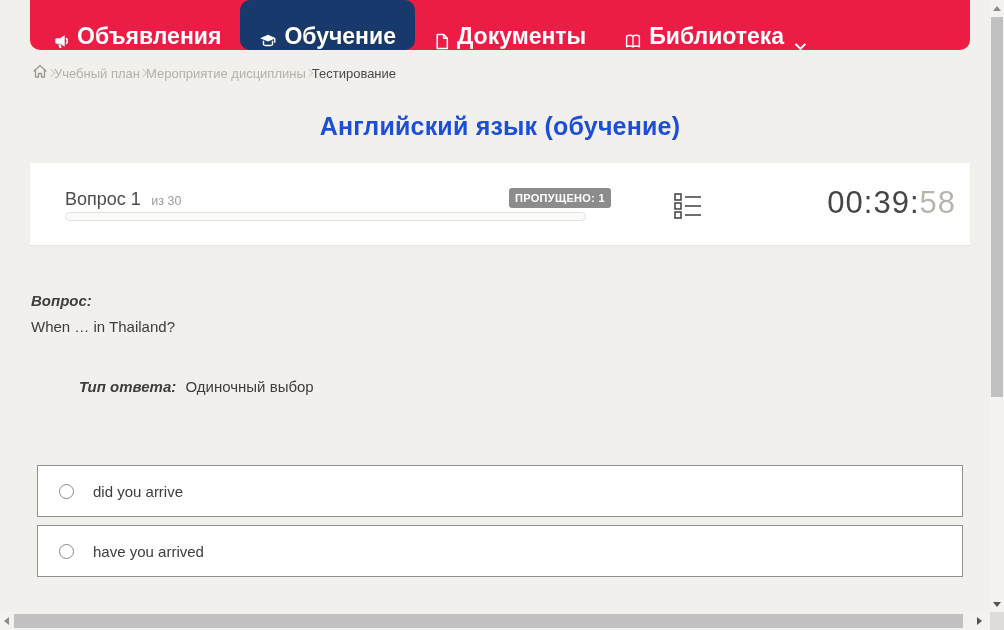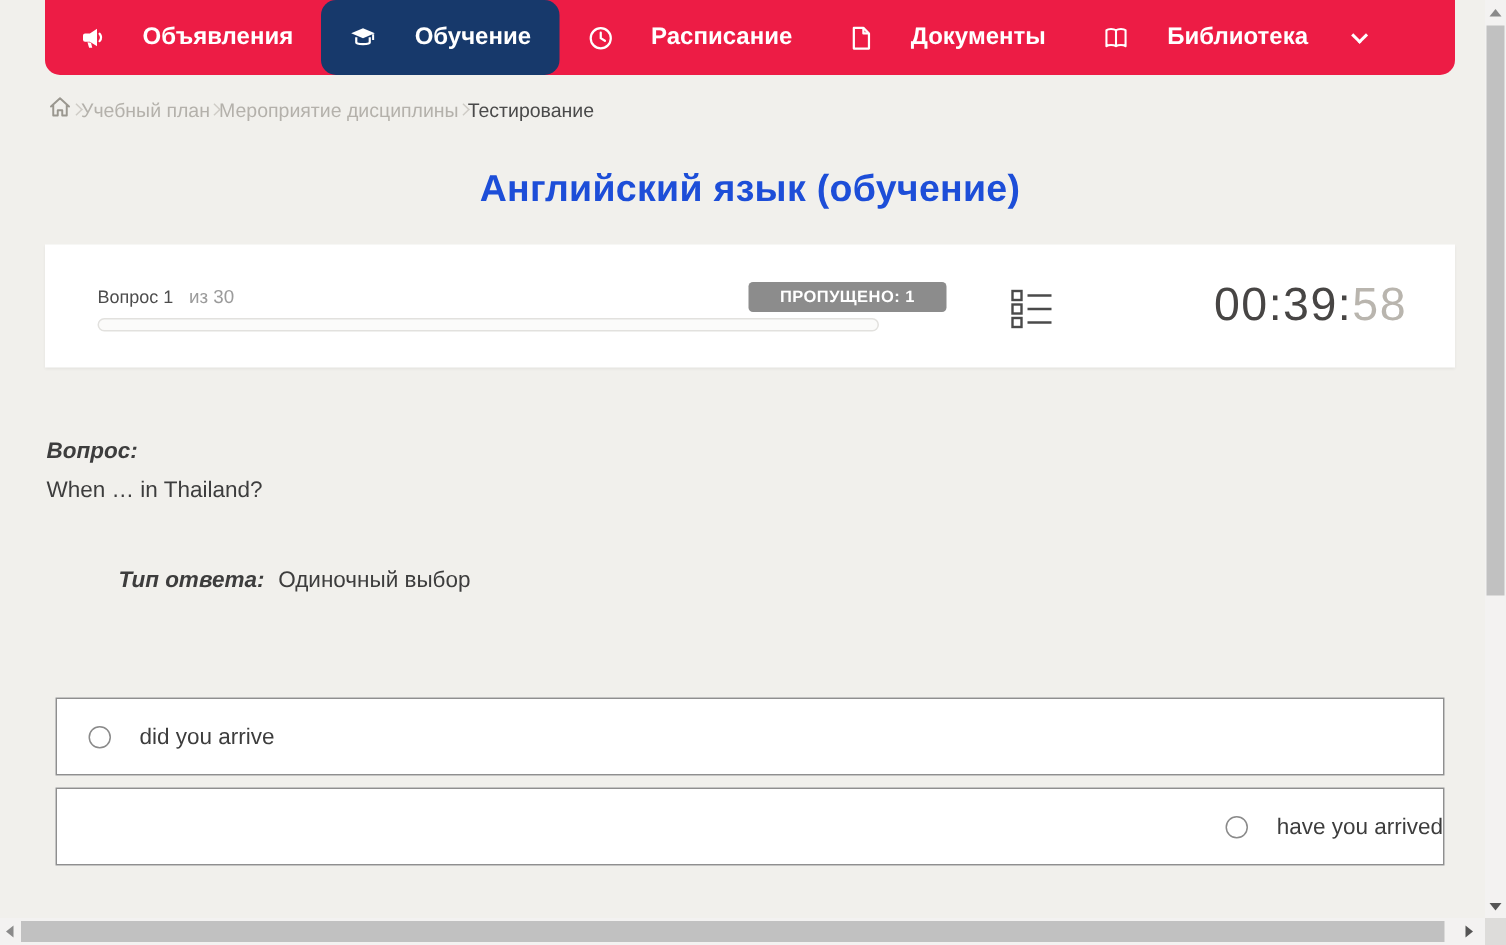--- a/index.html
+++ b/index.html
@@ -7,22 +7,22 @@
   body { font-family:"Liberation Sans", sans-serif; background:#f1f0ec; }
   .stage { position:relative; width:1004px; height:630px; background:#f1f0ec; }
 
   
   .navbar {
     position:absolute; left:30px; top:0; width:940px; height:50px;
     background:#ed1c45; border-radius:0 0 10px 10px;
     display:flex; align-items:stretch; padding:0 4px;
   }
   .nav-item {
-    display:flex; align-items:center; gap:25px; padding:0 19px;
-    color:#ffffff; font-weight:bold; font-size:16px; cursor:pointer;
+    display:flex; align-items:flex-end; gap:7px; padding:0 19px;
+    color:#ffffff; font-weight:bold; font-size:23px; cursor:pointer;
     border-radius:10px; white-space:nowrap;
   }
   .nav-item.active { background:#17396b;padding-left:19px; }
   .nav-item svg { display:block; }
   .chev-down {
     width:8px; height:8px; border-right:2px solid #ffffff; border-bottom:2px solid #ffffff;
     transform:rotate(45deg) translateY(-2px); margin-left:4px;
   }
 
   
@@ -42,53 +42,53 @@
     position:absolute; left:0; top:112px; width:1000px; text-align:center;
     color:#1d4ed8; font-size:25px; font-weight:bold; letter-spacing:0.2px;
   }
 
   
   .test-card {
     position:absolute; left:30px; top:163px; width:940px; height:82px;
     background:#ffffff; box-shadow:0 1px 2px rgba(0,0,0,0.06);
   }
   .q-counter { position:absolute; left:35px; top:26px; white-space:nowrap; }
-  .q-counter .q-num { font-size:12px; color:#4d4d4d; }
+  .q-counter .q-num { font-size:18px; color:#4d4d4d; }
   .q-counter .q-of { font-size:12.5px; color:#9b9b9b; margin-left:6px; }
   .skip-badge {
-    position:absolute; left:469px; top:25px;
+    position:absolute; left:479px; top:25px;
     background:#8c8c8c; color:#ffffff; font-size:11px; font-weight:bold;
-    padding:4px 21px; border-radius:3px; letter-spacing:0.3px;
+    padding:4px 6px; border-radius:3px; letter-spacing:0.3px;
   }
   .progress-track {
     position:absolute; left:35px; top:49px; width:521px; height:9px;
     background:#fbfbfa; border:1px solid #e2e1de; border-radius:5px; overflow:hidden;
   }
   .progress-fill { height:100%; background:#ed1c45; width:0%; }
   .qlist-btn { position:absolute; left:643px; top:28px; cursor:pointer; }
-  .timer { position:absolute; right:32px; top:22px; font-size:31px; font-weight:300; letter-spacing:1px; white-space:nowrap; }
+  .timer { position:absolute; right:14px; top:22px; font-size:31px; font-weight:300; letter-spacing:1px; white-space:nowrap; }
   .timer .t-main { color:#474544; }
   .timer .t-sec  { color:#b9b5ae; }
 
   
   .question-block { position:absolute; left:31px; top:292px; width:900px; font-size:15px; color:#3d3d3d; }
   .q-label { font-weight:bold; font-style:italic; }
   .q-text { margin-top:9px; }
   .answer-type { margin-top:43px;margin-left:48px; }
   .answer-type .at-label { font-weight:bold; font-style:italic; }
   .answer-type .at-value { margin-left:5px; }
 
   
   .option {
     position:absolute; left:37px; width:926px; height:52px;
     background:#ffffff; border:1px solid #8f8f8f;
     display:flex; align-items:center; cursor:pointer;
   }
   .option.opt-1 { top:465px; }
-  .option.opt-2 { top:525px;justify-content:flex-end; }
+  .option.opt-2 { top:525px; }
   .radio {
     width:15px; height:15px; border:1px solid #8a8a8a; border-radius:50%;
     background:#ffffff; margin-left:21px; flex:0 0 auto;
   }
   .opt-label { margin-left:19px; font-size:15px; color:#3d3d3d; }
 
   
   .vscroll { position:absolute; right:0; top:0; width:14px; height:612px; background:#f3f2f1; }
   .vscroll .arrow-up {
     position:absolute; top:6px; left:3px;
@@ -133,29 +133,20 @@
     </div>
     <div class="nav-item active">
       <span>
         <svg width="18" height="18" viewBox="0 0 16 16">
             <path d="M8 2.5 L15 5.5 L8 8.5 L1 5.5 Z" fill="#fff"></path>
             <path d="M4 7.8 V11 c0 1.3 8 1.3 8 0 V7.8" stroke="#fff" stroke-width="1.3" fill="none"></path>
             <path d="M14 6 V9.5" stroke="#fff" stroke-width="1.2"></path>
           </svg>
       </span>
       <span>Обучение</span>
-    </div>
-    <div class="nav-item">
-      <span>
-        <svg width="17" height="17" viewBox="0 0 16 16">
-            <circle cx="8" cy="8" r="6.3" stroke="#fff" stroke-width="1.4" fill="none"></circle>
-            <path d="M8 4.5 V8 L10.6 9.6" stroke="#fff" stroke-width="1.4" fill="none" stroke-linecap="round"></path>
-          </svg>
-      </span>
-      <span>Расписание</span>
     </div>
     <div class="nav-item">
       <span>
         <svg width="16" height="17" viewBox="0 0 14 16">
             <path d="M2.5 1.5 H8.5 L12 5 V14.5 H2.5 Z" stroke="#fff" stroke-width="1.4" fill="none" stroke-linejoin="round"></path>
             <path d="M8.5 1.5 V5 H12" stroke="#fff" stroke-width="1.4" fill="none" stroke-linejoin="round"></path>
           </svg>
       </span>
       <span>Документы</span>
     </div>

